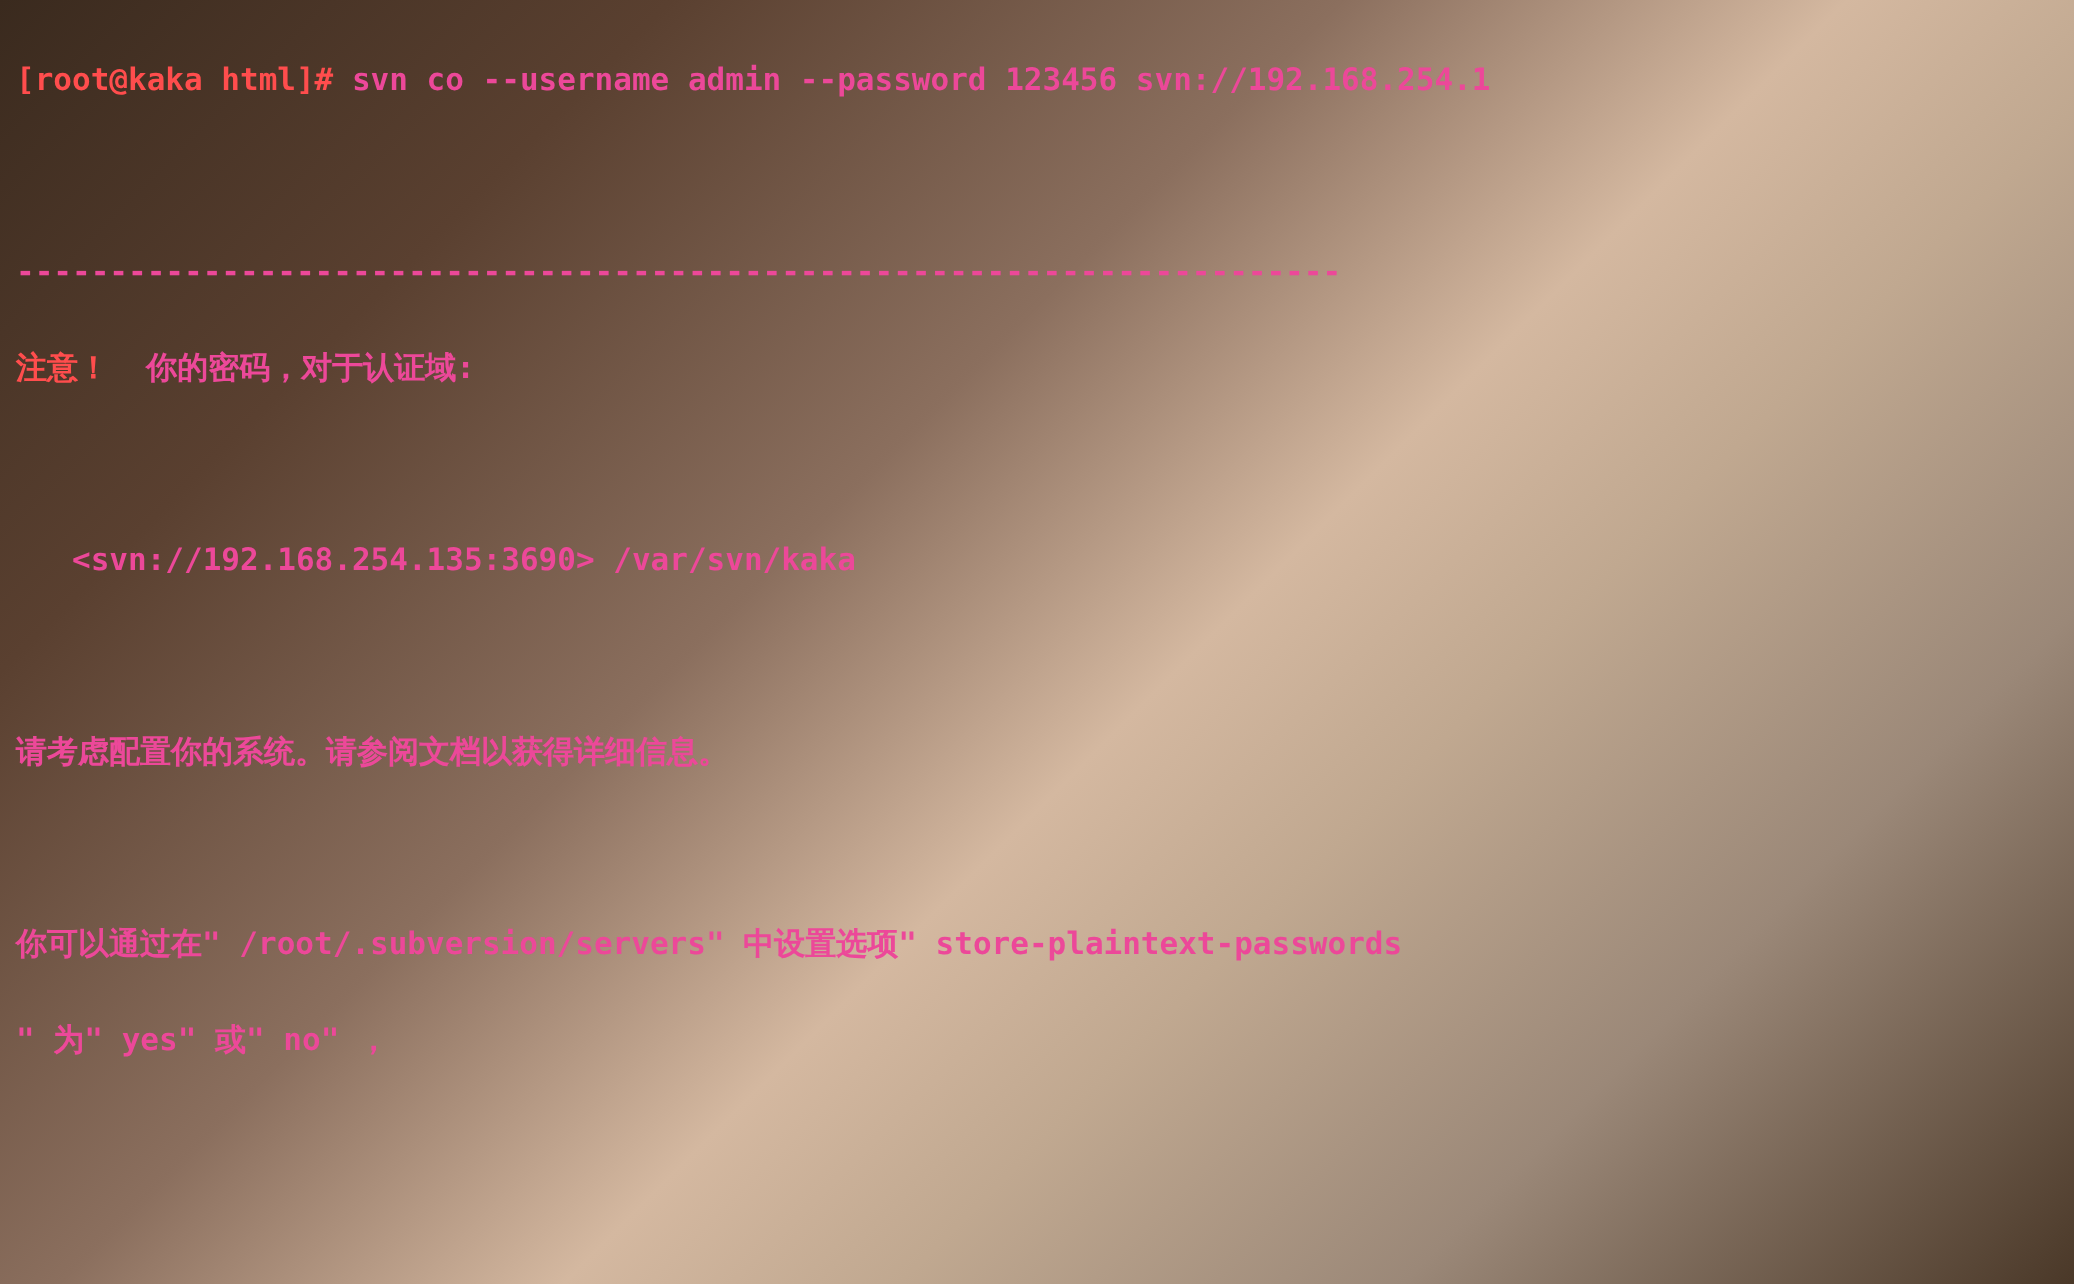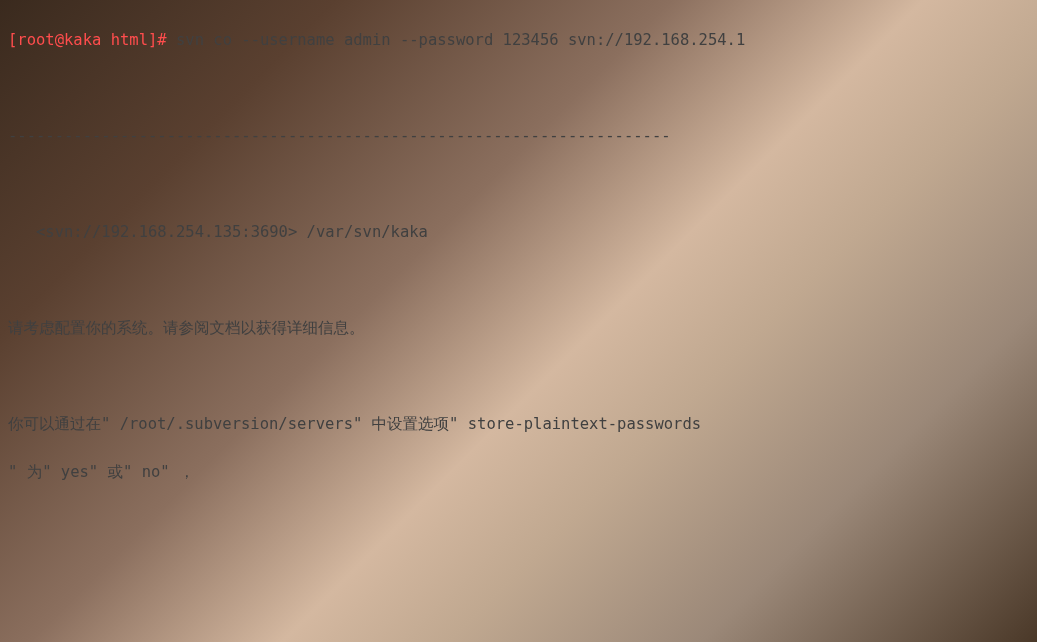--- a/index.html
+++ b/index.html
@@ -14,30 +14,31 @@
     padding: 4px 8px;
     overflow: hidden;
     position: relative;
   }
   .terminal {
     position: relative;
     z-index: 2;
     white-space: pre;
   }
   .line { display: block; min-height: 1.55em; }
-  .red { color: #ff4d4d; }
-  .white { color: #404040; }
+  .red { color: #ff4d4d; font-weight: bold; }
+  .white { color: #ec4899; font-weight: bold; }
 </style>
 </head>
 <body>
 
 <div class="terminal">
 <span class="line"><span class="red">[root@kaka html]#</span><span class="white"> svn co --username admin --password 123456 svn://192.168.254.1</span></span>
 <span class="line"> </span>
 <span class="line white">-----------------------------------------------------------------------</span>
+<span class="line"><span class="red">注意！</span><span class="white">  你的密码，对于认证域:</span></span>
 <span class="line"> </span>
 <span class="line white">   &lt;svn://192.168.254.135:3690&gt; /var/svn/kaka</span>
 <span class="line"> </span>
 <span class="line white">请考虑配置你的系统。请参阅文档以获得详细信息。</span>
 <span class="line"> </span>
 <span class="line white">你可以通过在" /root/.subversion/servers" 中设置选项" store-plaintext-passwords</span>
 <span class="line white">" 为" yes" 或" no" ，</span>
 
 
 

